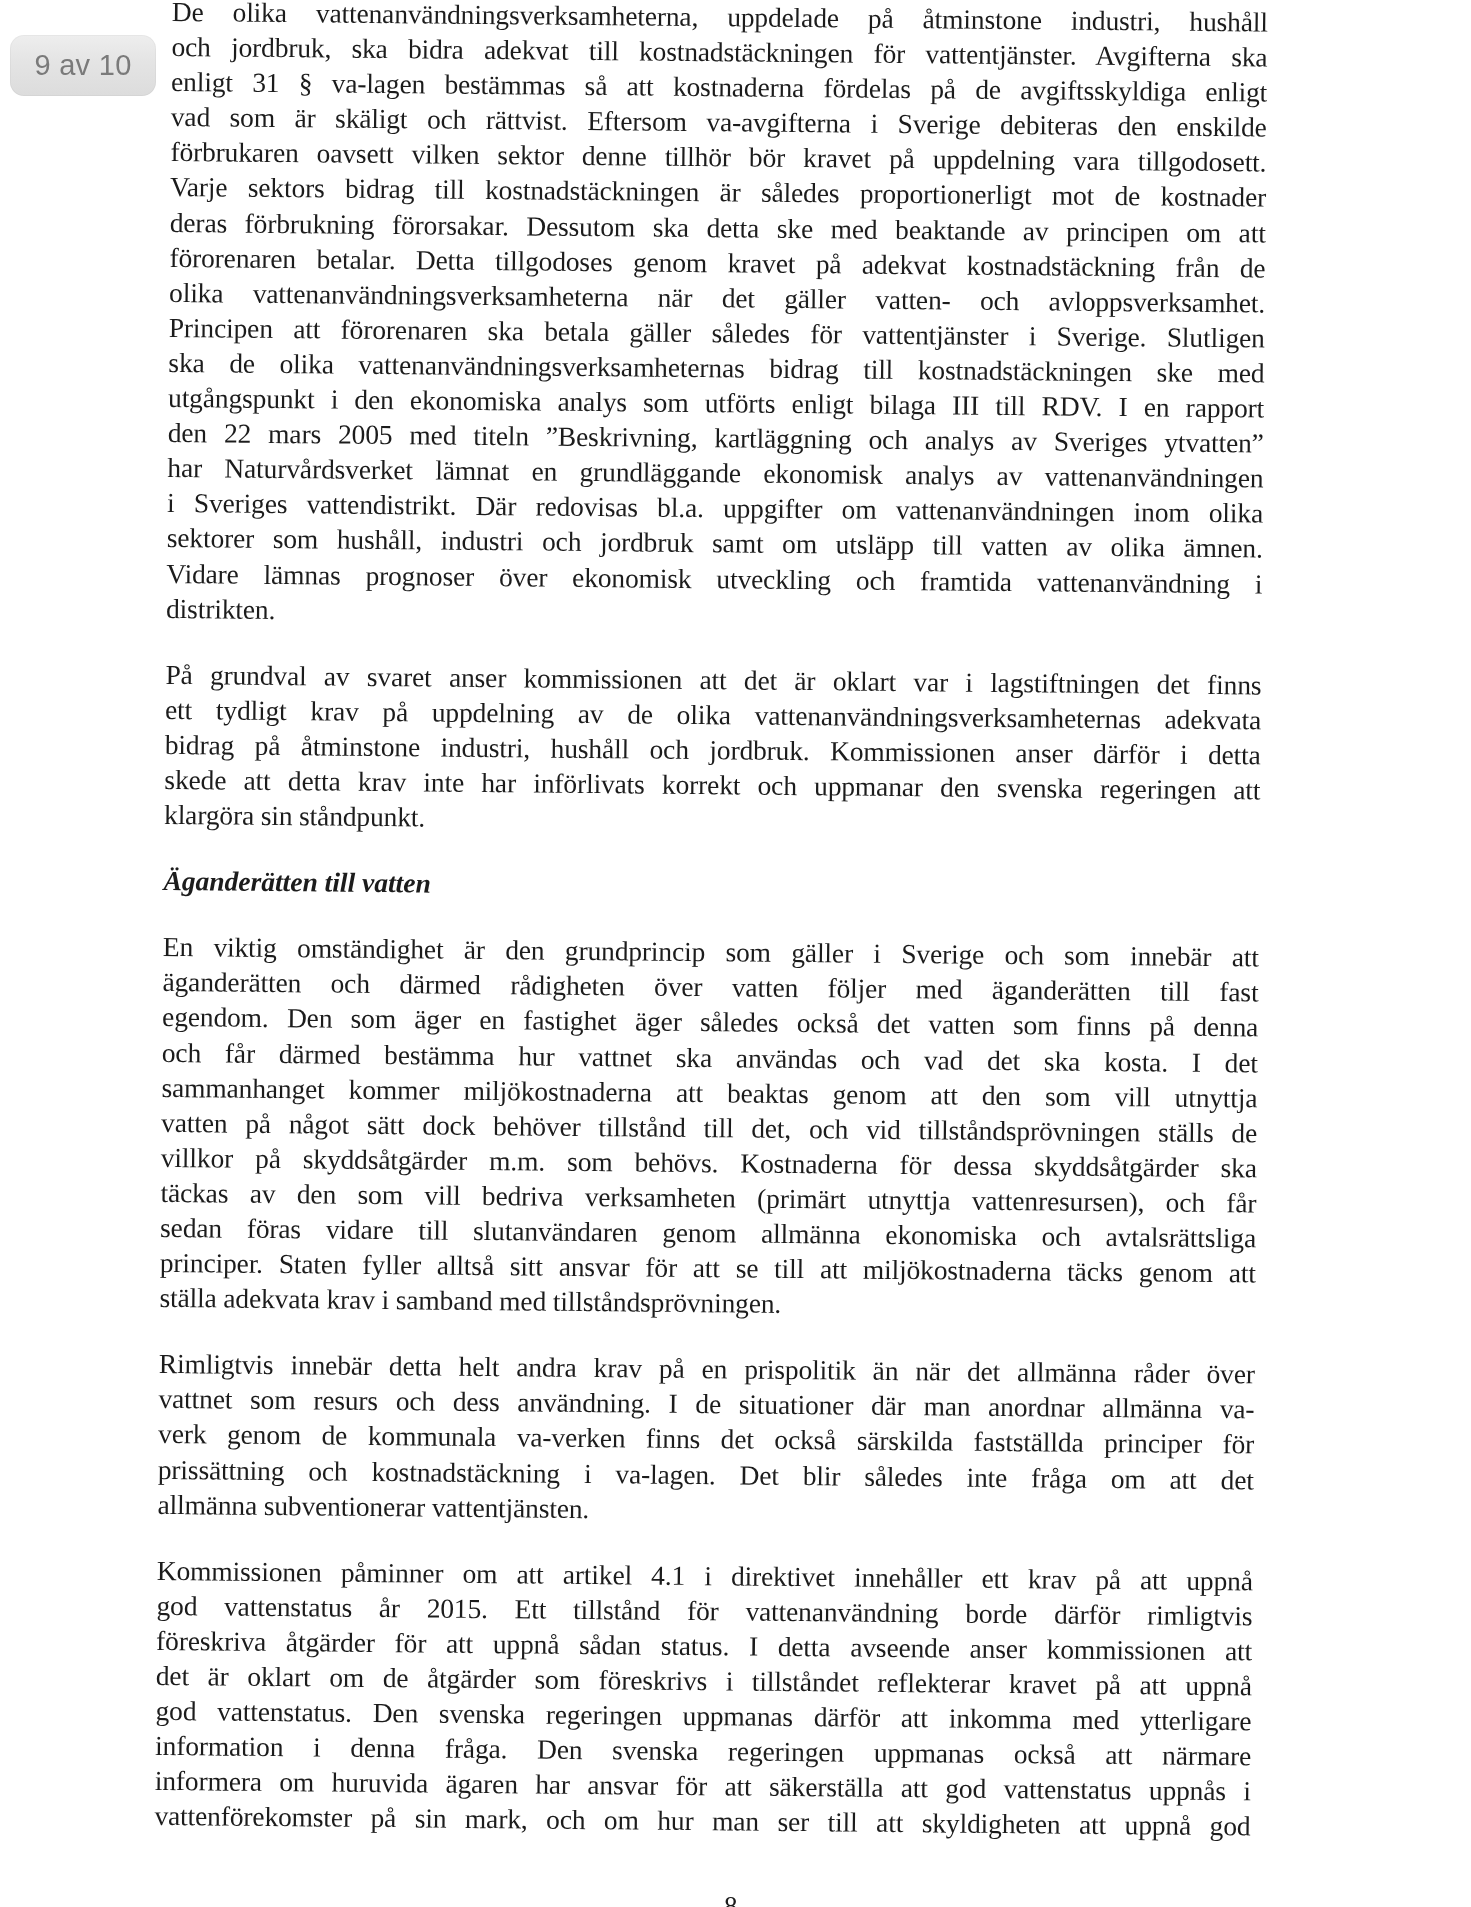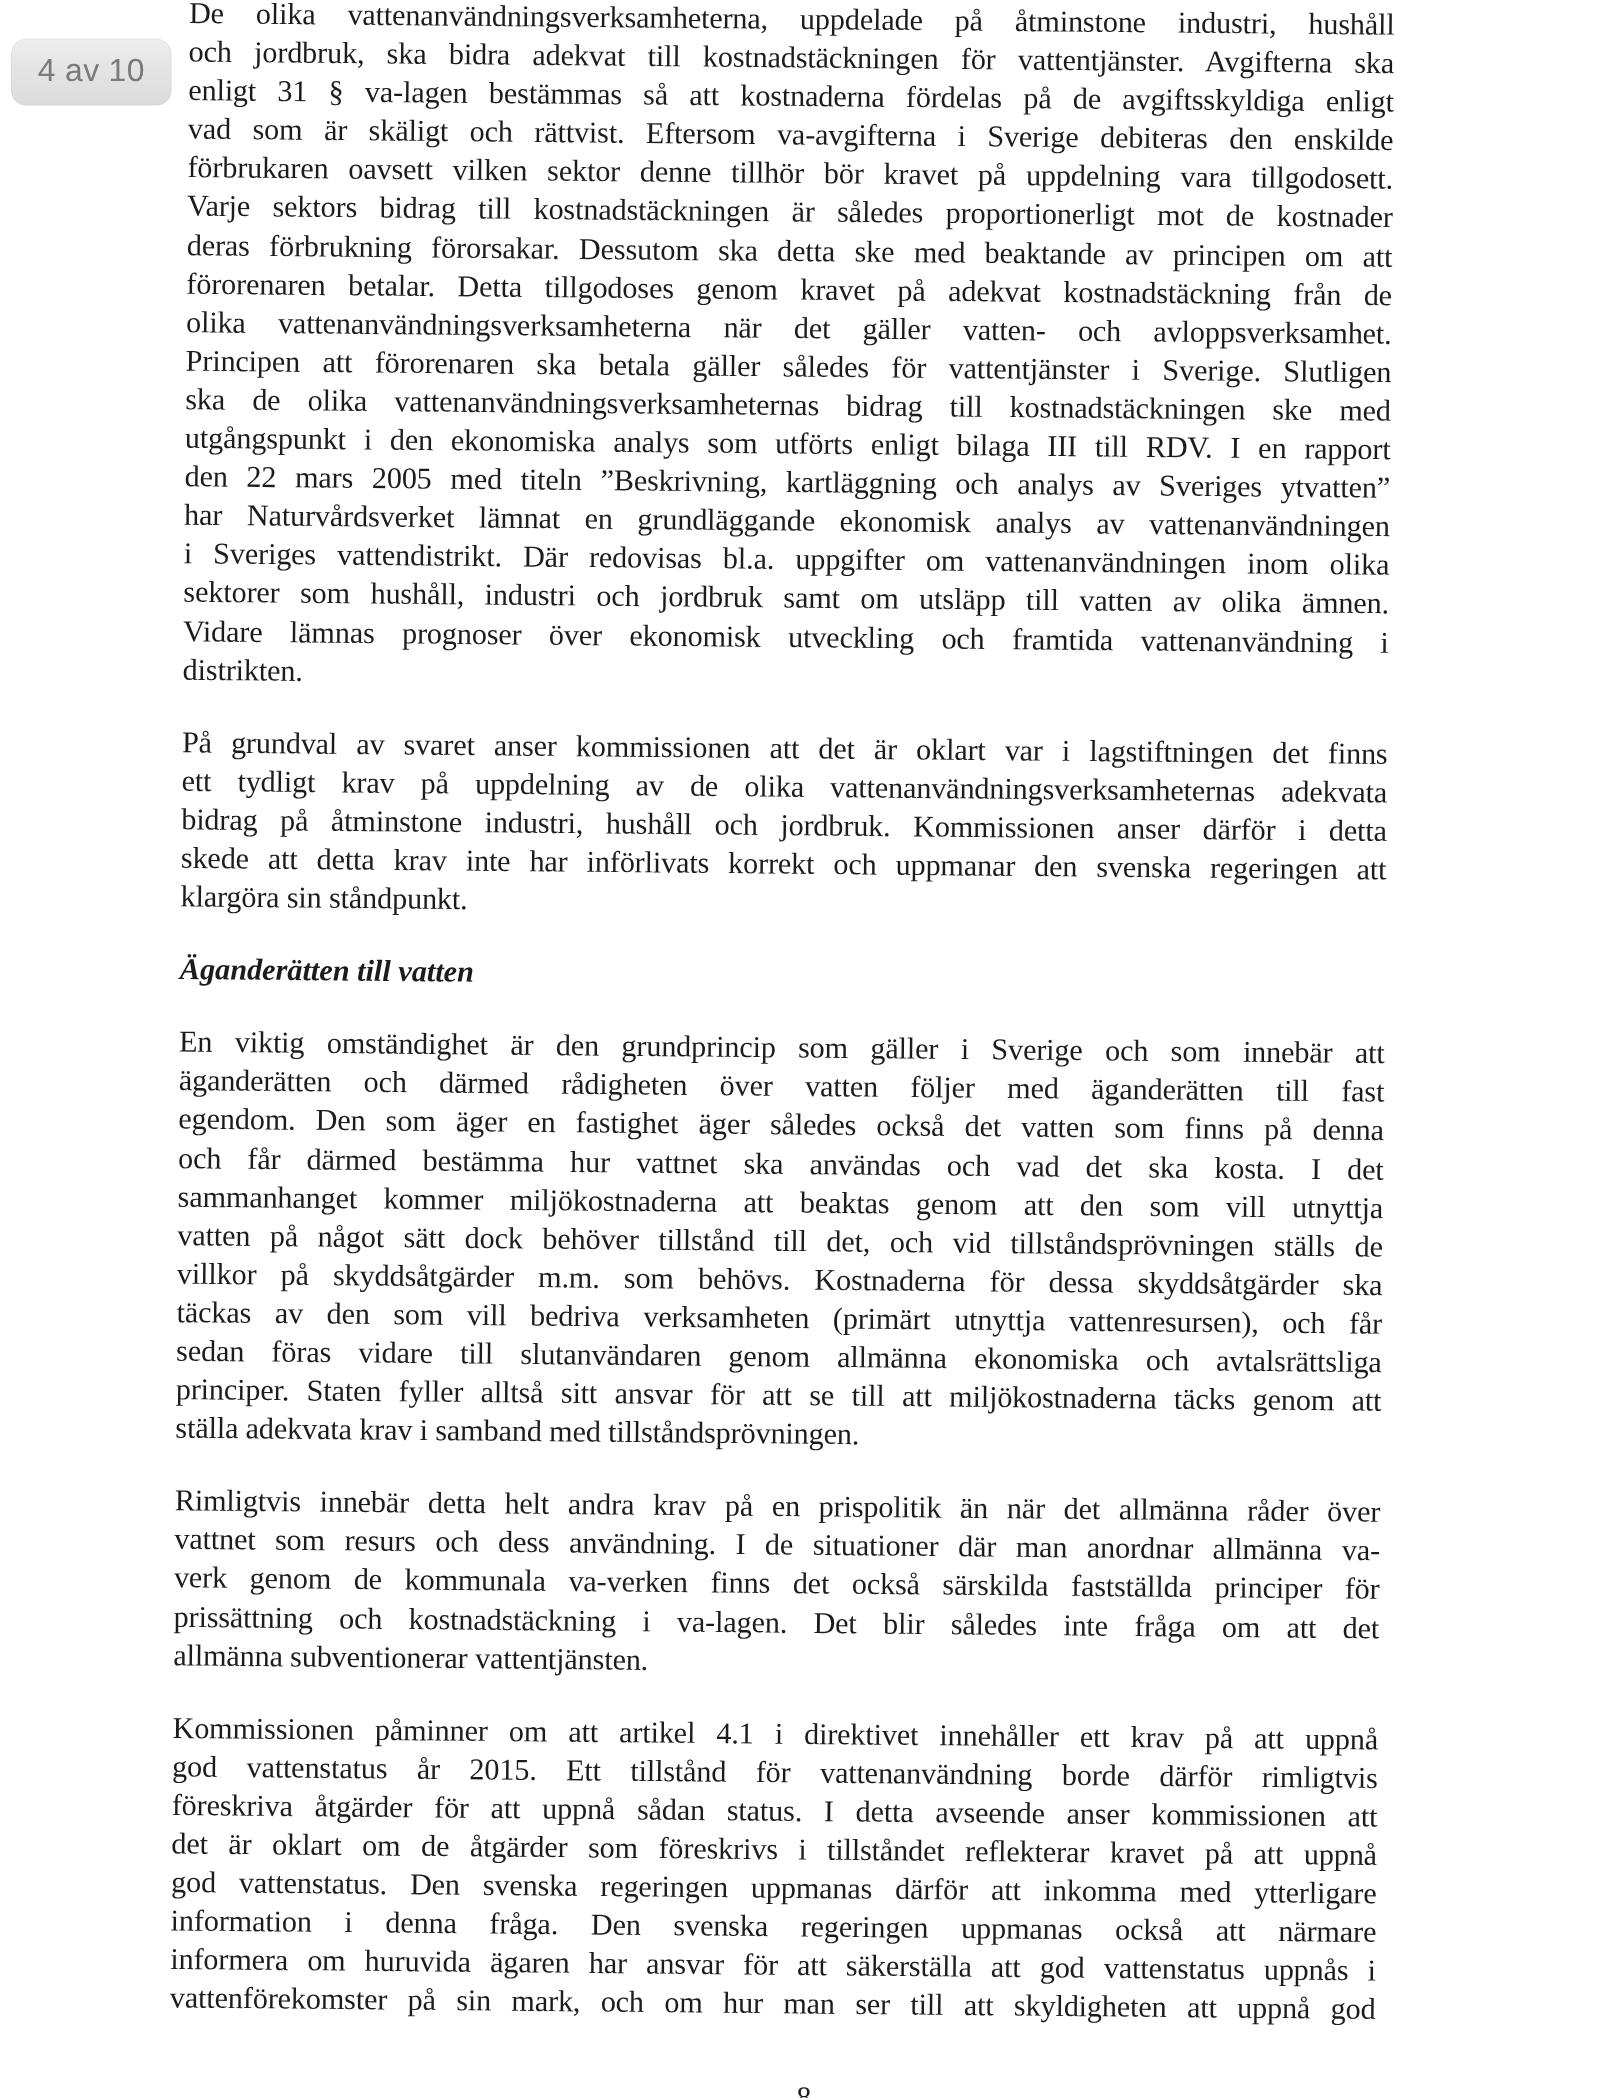--- a/index.html
+++ b/index.html
@@ -161,15 +161,15 @@
       <span class="line">god vattenstatus. Den svenska regeringen uppmanas därför att inkomma med ytterligare</span>
       <span class="line">information i denna fråga. Den svenska regeringen uppmanas också att närmare</span>
       <span class="line">informera om huruvida ägaren har ansvar för att säkerställa att god vattenstatus uppnås i</span>
       <span class="line">vattenförekomster på sin mark, och om hur man ser till att skyldigheten att uppnå god</span>
     </div>
 
   </div>
 
   <div class="page-number">8</div>
 
-  <div class="page-badge">4 av 10</div>
+  <div class="page-badge">9 av 10</div>
 
 </div>
 
 </body></html>

